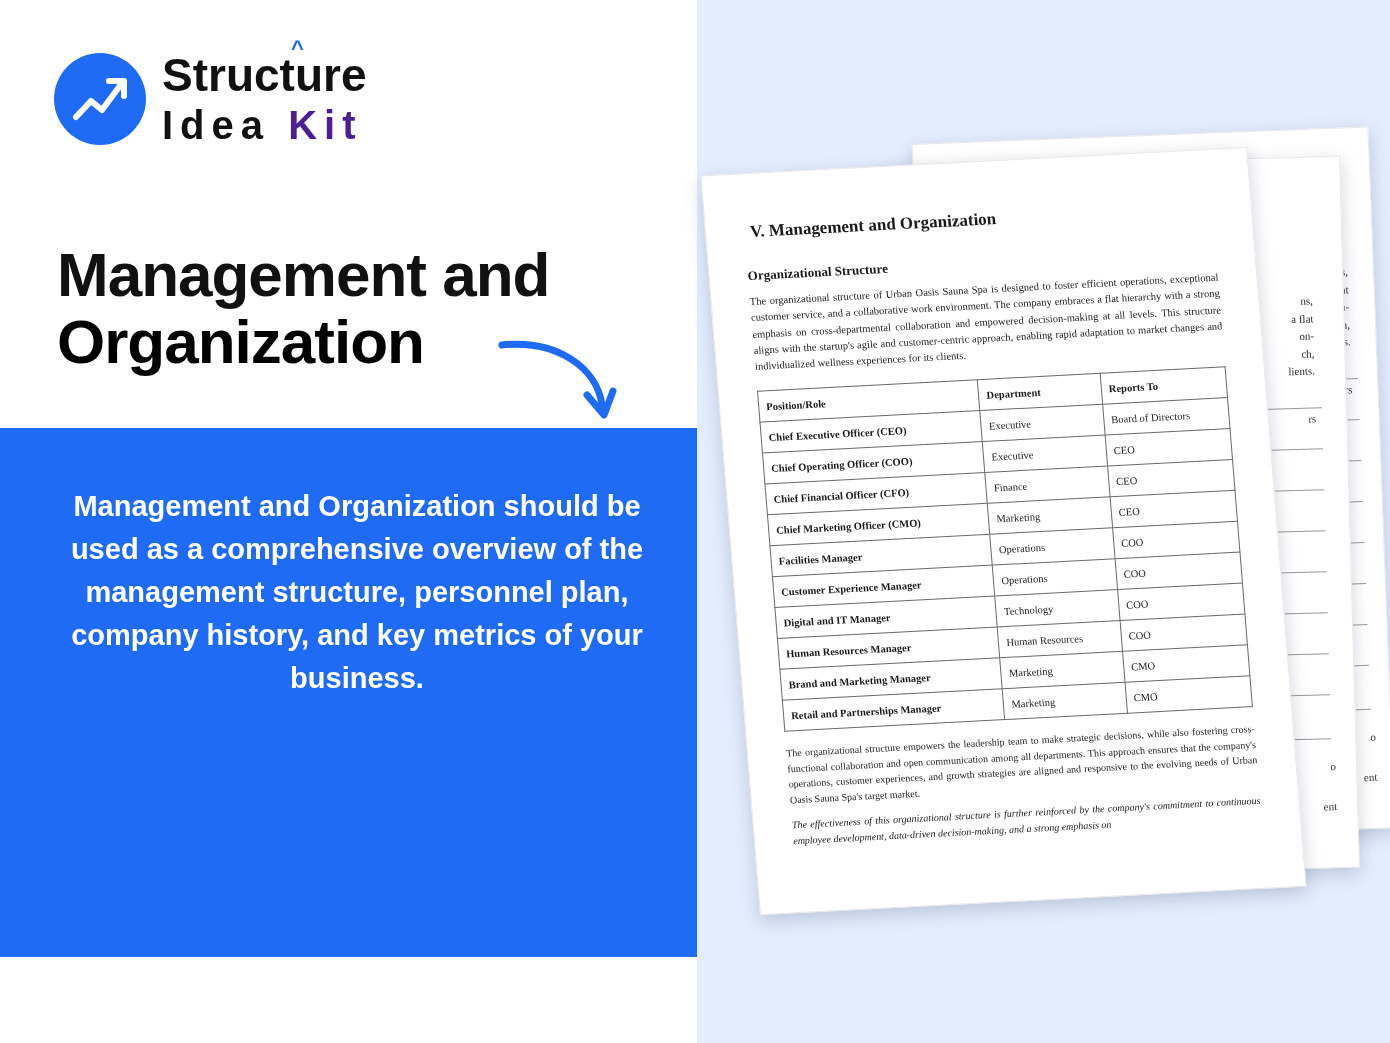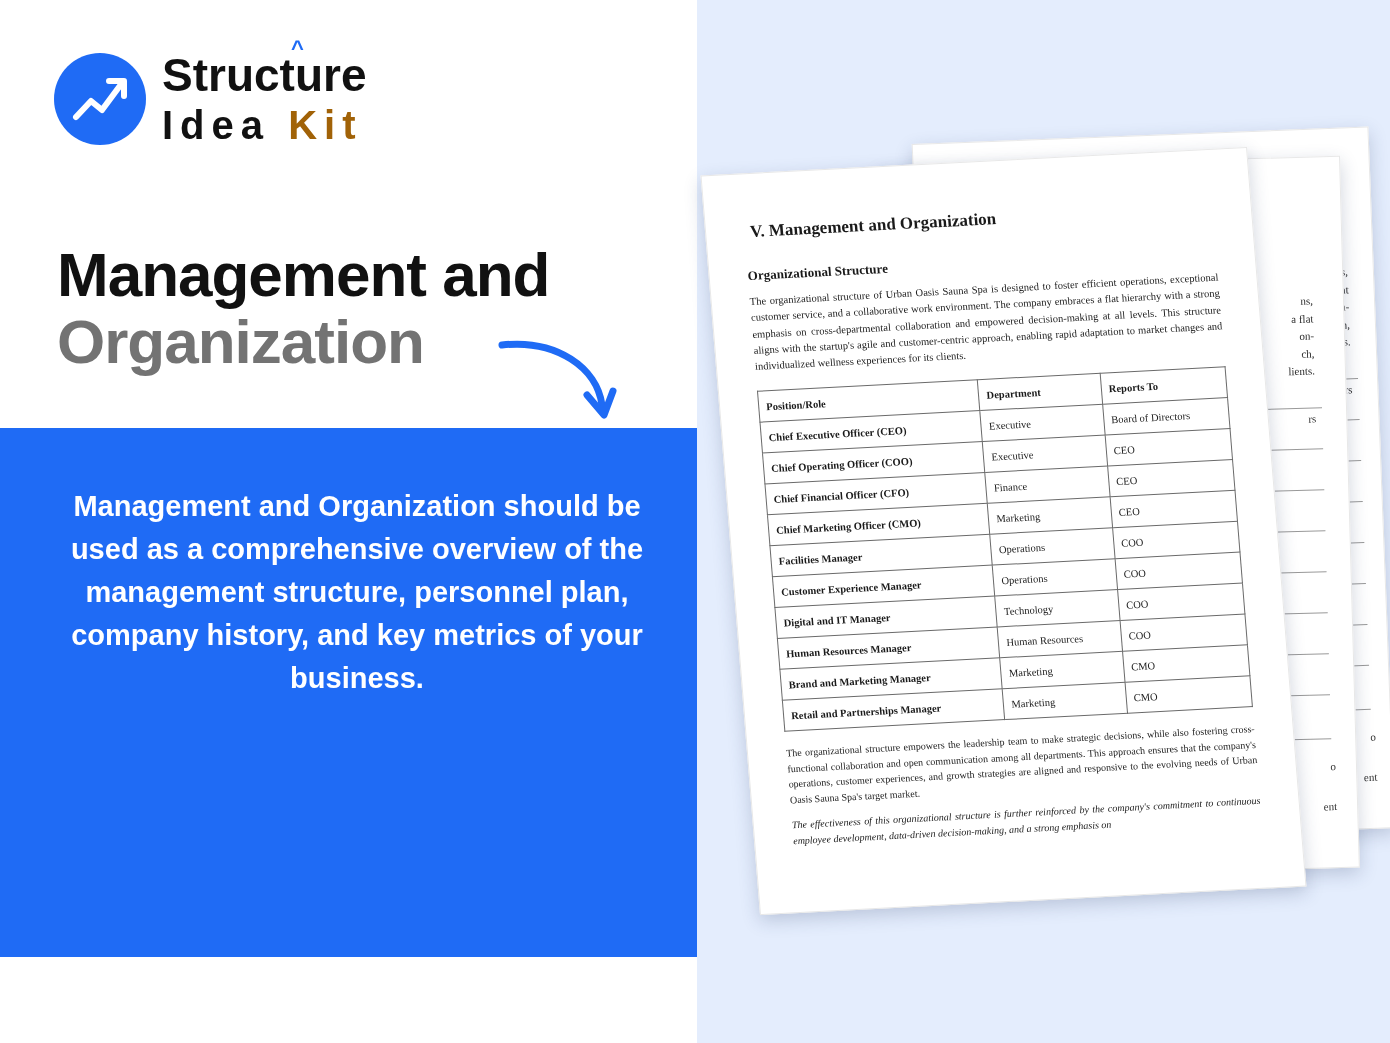--- a/index.html
+++ b/index.html
@@ -81,35 +81,35 @@
     color: #1f6bf5;
     font-weight: bold;
   }
   .logo-line2 {
     font-size: 40px;
     font-weight: bold;
     color: #111111;
     letter-spacing: 7px;
     margin-top: 7px;
   }
-  .logo-line2 .kit { color: #a16207; text-align: center; }
+  .logo-line2 .kit { color: #4c1d95; text-align: center; }
 
   
   .headline {
     position: absolute;
     left: 57px;
     top: 242px;
     width: 640px;
     font-size: 62px;
     font-weight: bold;
     line-height: 1.08;
     color: #111111;
     letter-spacing: -1px;
   }
-  .headline .line2 { color: #737373; display: block; }
+  .headline .line2 { color: #000000; display: block; }
 
   
   .arrow {
     position: absolute;
     left: 497px;
     top: 333px;
     width: 130px;
     height: 100px;
   }
 

